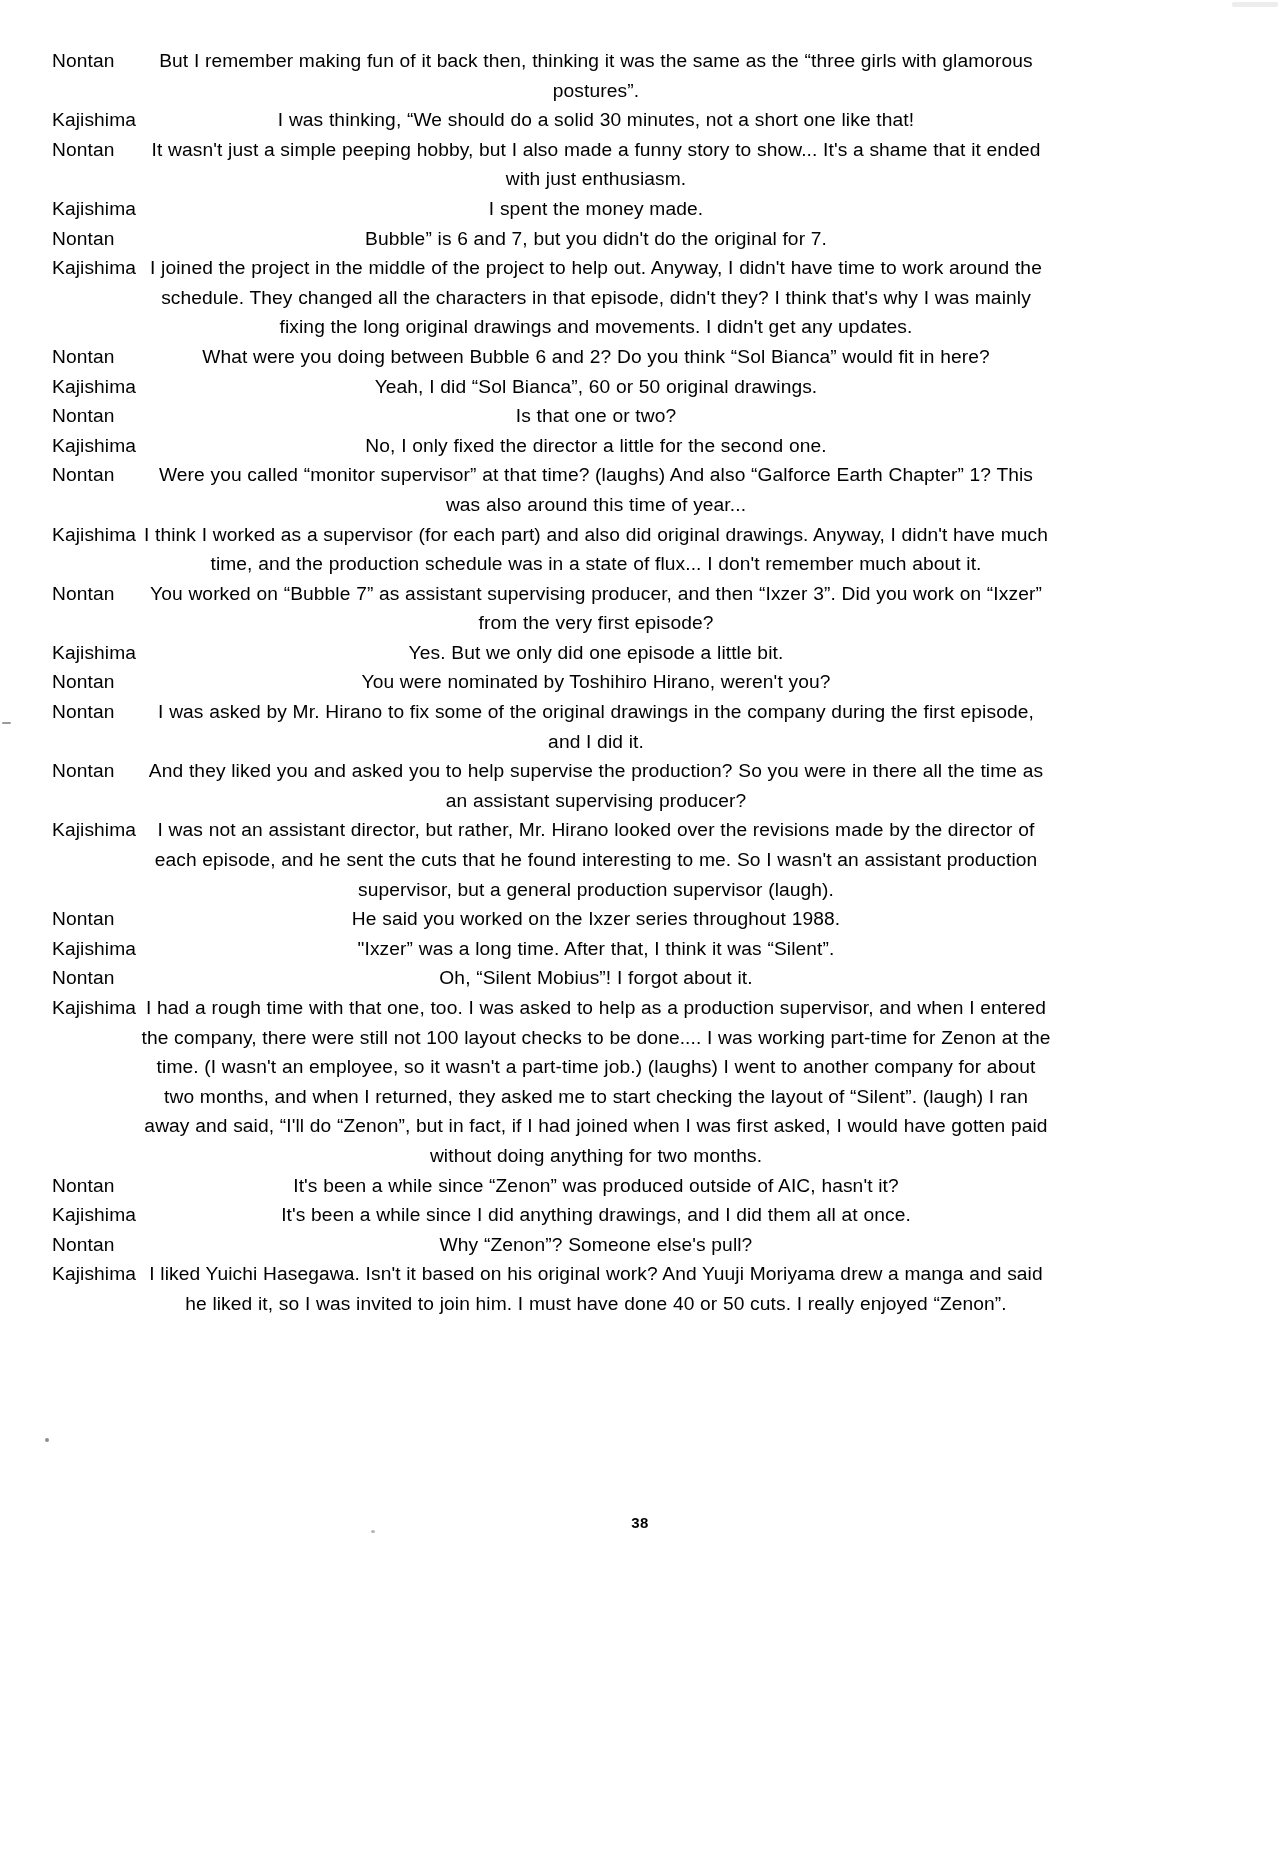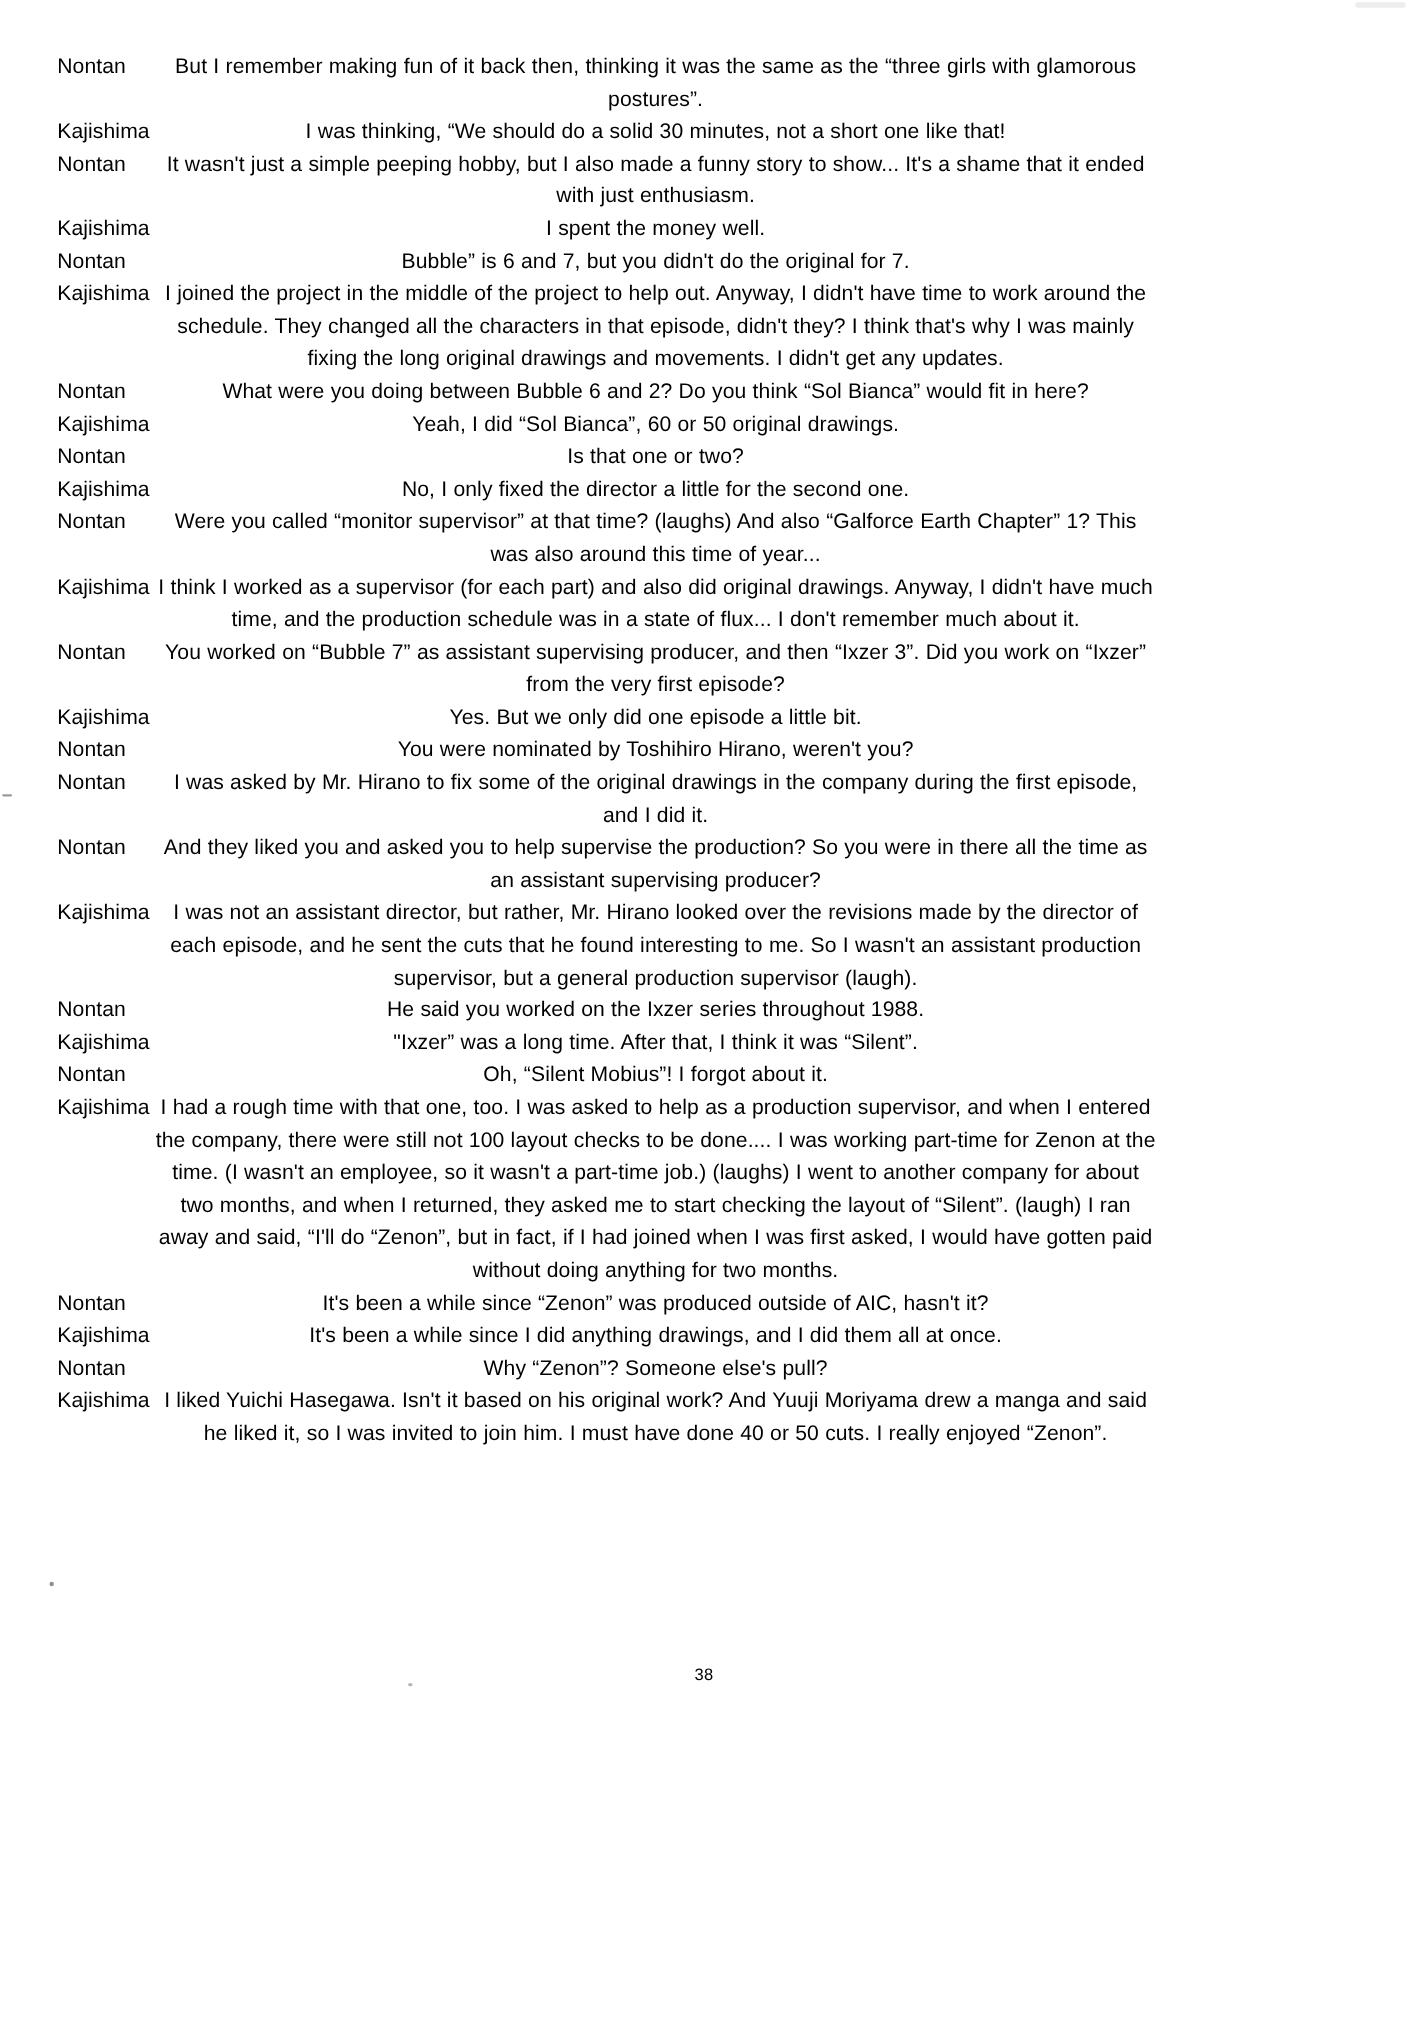--- a/index.html
+++ b/index.html
@@ -70,21 +70,21 @@
 
   .footer {
     position: absolute;
     left: 0;
     top: 1513px;
     width: 1280px;
     text-align: center;
   }
   .page-number {
     font-size: 15px;
-    font-weight: normal;
+    font-weight: bold;
     line-height: 20px;
     letter-spacing: 0.3px;
   }
 </style>
 </head>
 <body>
 
 <div class="page">
 
   <span class="speck s1"></span>
@@ -101,21 +101,21 @@
       <div class="line">
         <div class="speaker">Kajishima</div>
         <div class="utterance">I was thinking, “We should do a solid 30 minutes, not a short one like that!</div>
       </div>
       <div class="line">
         <div class="speaker">Nontan</div>
         <div class="utterance">It wasn't just a simple peeping hobby, but I also made a funny story to show... It's a shame that it ended with just enthusiasm.</div>
       </div>
       <div class="line">
         <div class="speaker">Kajishima</div>
-        <div class="utterance">I spent the money well.</div>
+        <div class="utterance">I spent the money made.</div>
       </div>
       <div class="line">
         <div class="speaker">Nontan</div>
         <div class="utterance">Bubble” is 6 and 7, but you didn't do the original for 7.</div>
       </div>
       <div class="line">
         <div class="speaker">Kajishima</div>
         <div class="utterance">I joined the project in the middle of the project to help out. Anyway, I didn't have time to work around the schedule. They changed all the characters in that episode, didn't they? I think that's why I was mainly fixing the long original drawings and movements. I didn't get any updates.</div>
       </div>
       <div class="line">

